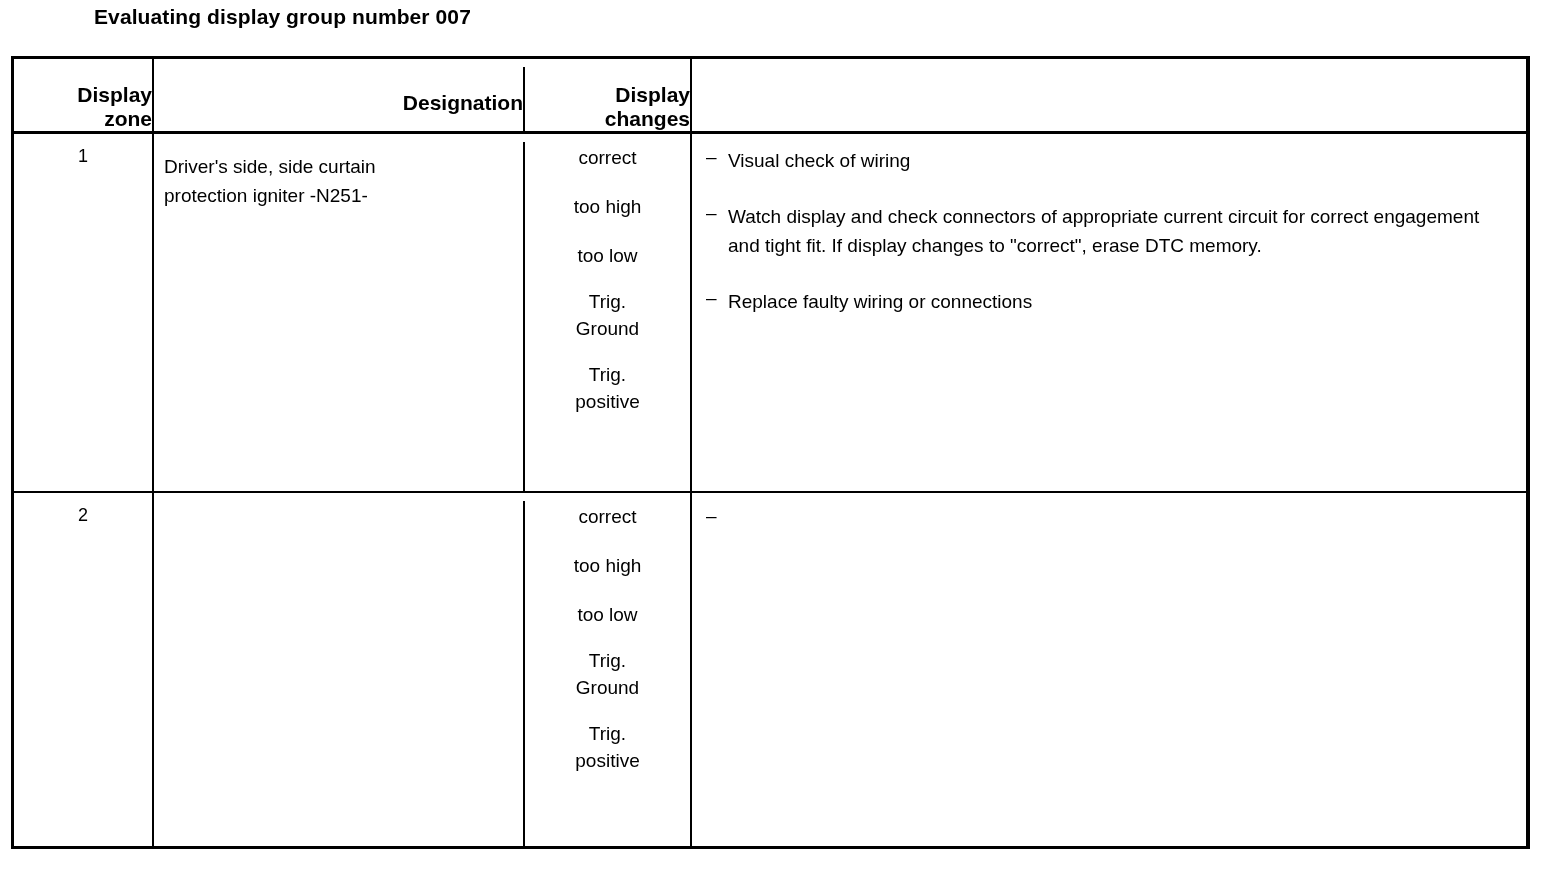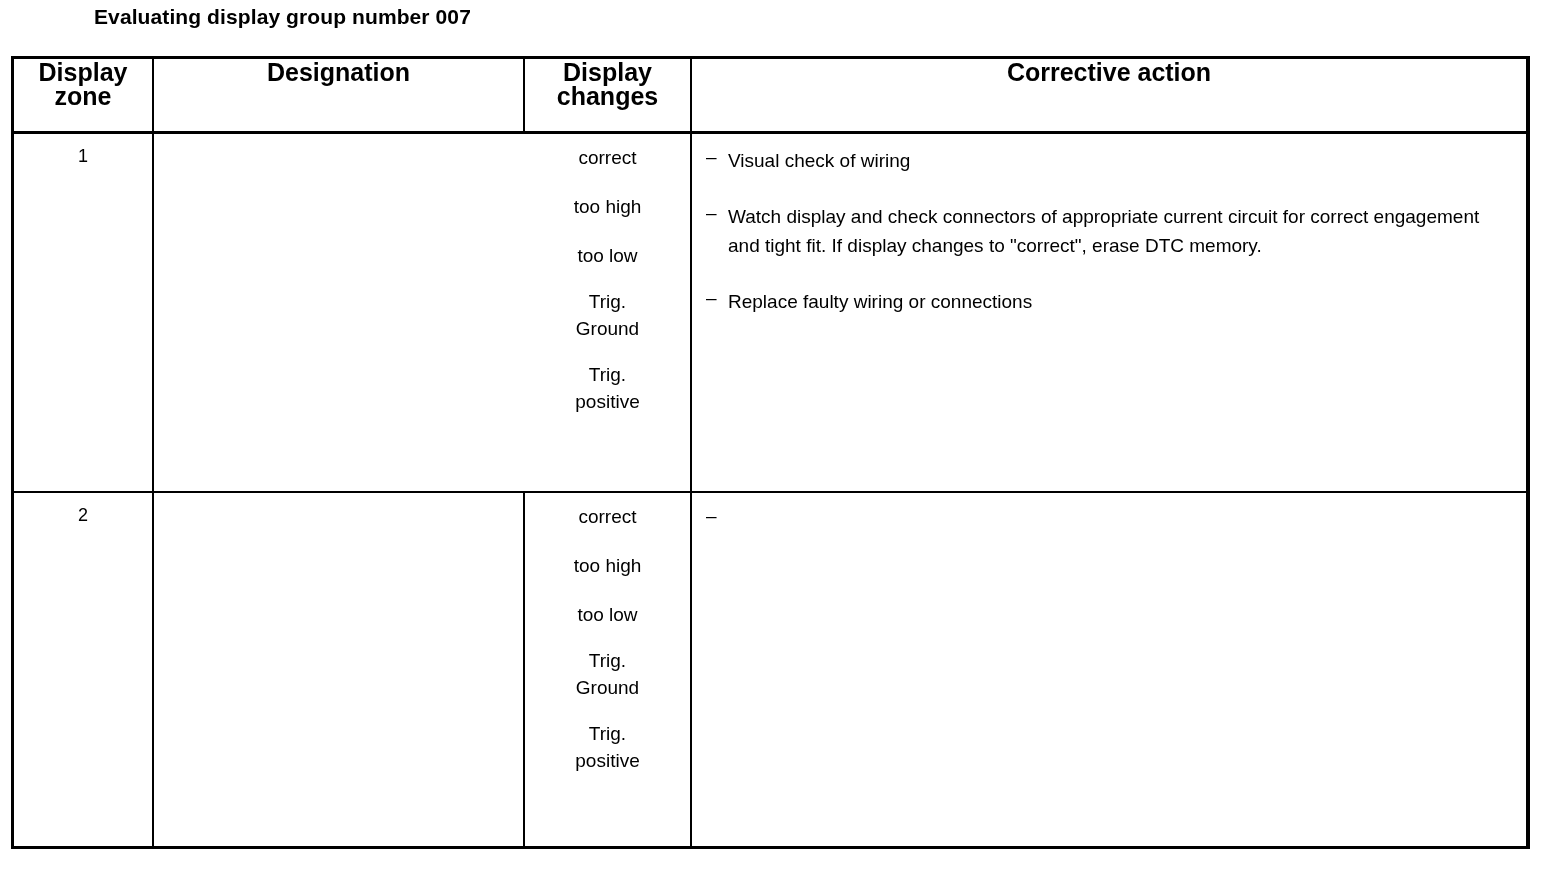--- a/index.html
+++ b/index.html
@@ -49,31 +49,31 @@
   #row-2        { top: 434px; height: 356px; }
 
   .cell {
     position: absolute;
     top: 0;
     bottom: 0;
     box-sizing: border-box;
     padding: 0;
   }
   .c-zone     { left: 0;      width: 140px; border-right: 2px solid #000; }
-  .c-desig    { left: 140px;  width: 371px; border-right: 2px solid #000; }
+  .c-desig    { left: 140px;  width: 371px; border-right: 2px solid #000; margin-top: 8px; }
   .c-contents { left: 511px;  width: 167px; border-right: 2px solid #000; }
   .c-action   { left: 678px;  right: 0; }
 
   
   .hdr-text {
-    text-align: center;
-    font-size: 25px;
+    text-align: right;
+    font-size: 21px;
     font-weight: bold;
     line-height: 24px;
-    padding-top: 1px;
+    padding-top: 24px;
   }
 
   
   .zone-num {
     text-align: center;
     font-size: 18px;
     padding-top: 12px;
   }
   .desig-text {
     font-size: 19px;
@@ -129,32 +129,33 @@
       <div class="hdr-text">
         <div>Designation</div>
       </div>
     </div>
     <div class="cell c-contents">
       <div class="hdr-text">
         <div>Display</div>
         <div>changes</div>
       </div>
     </div>
-    <div class="cell c-action">
-      <div class="hdr-text">
-        <div>Corrective action</div>
-      </div>
-    </div>
   </div>
 
   <div class="row" id="row-1">
     <div class="cell c-zone">
       <div class="zone-num">1</div>
     </div>
 
+    <div class="cell c-desig">
+      <div class="desig-text">
+        <div>Driver's side, side curtain</div>
+        <div>protection igniter -N251-</div>
+      </div>
+    </div>
 
     <div class="cell c-contents">
       <div class="contents-list">
         <div class="contents-item">
           <div>correct</div>
         </div>
         <div class="contents-item">
           <div>too high</div>
         </div>
         <div class="contents-item two-line">

